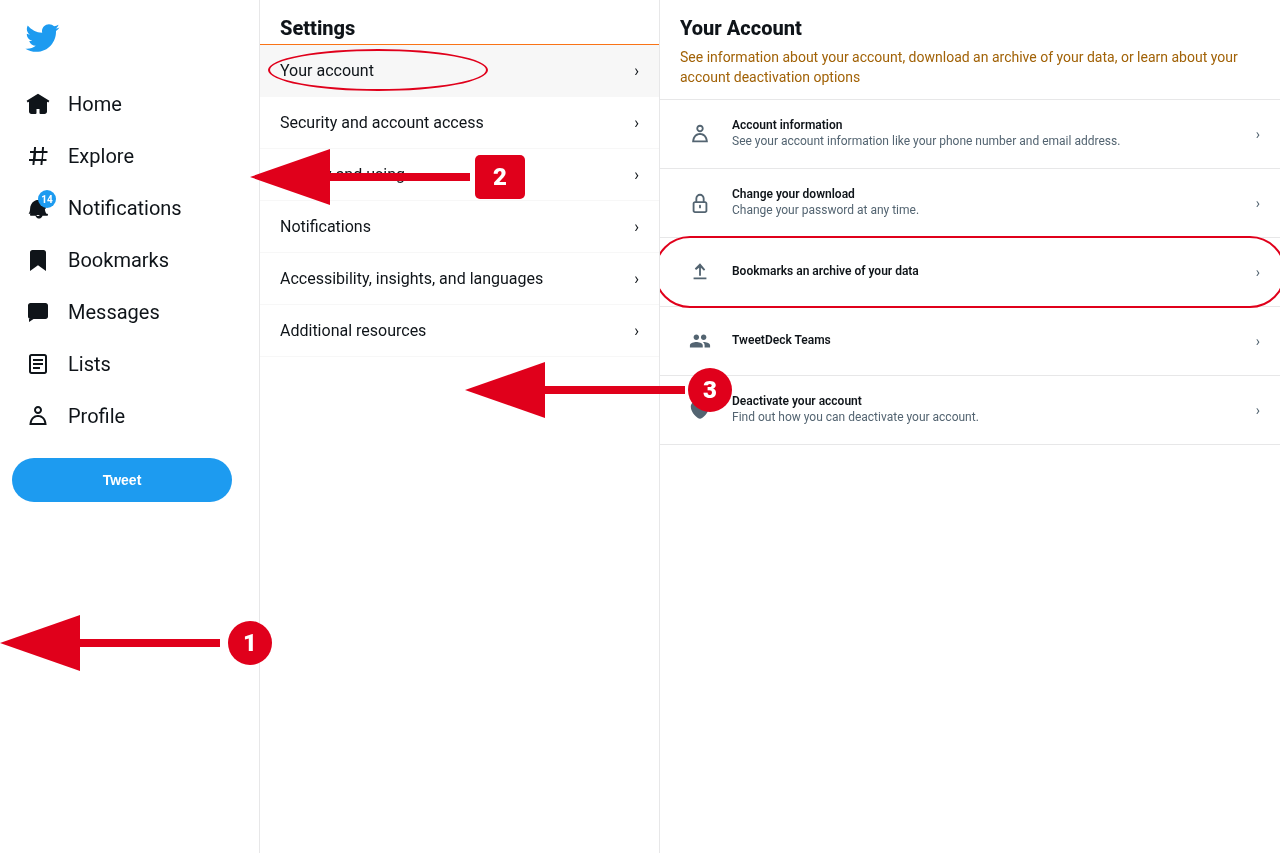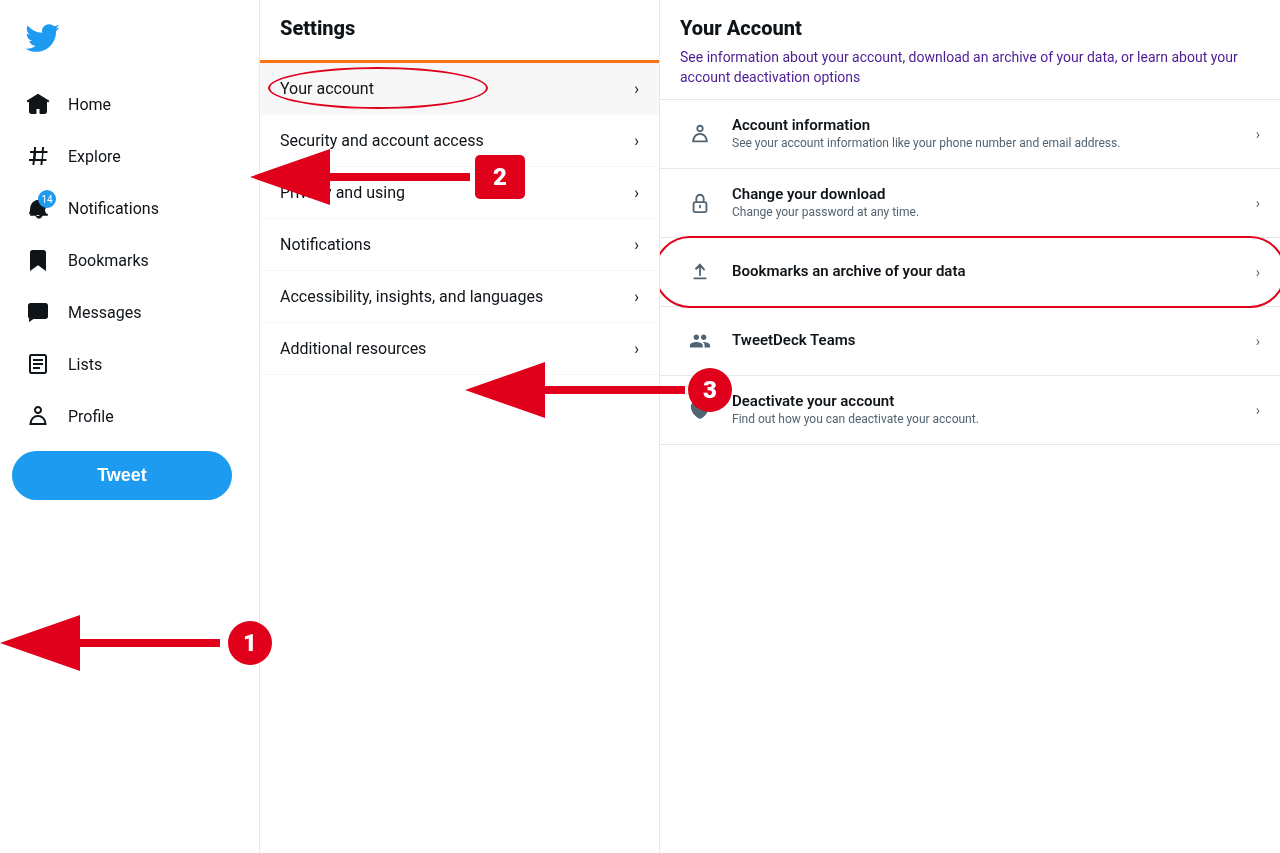--- a/index.html
+++ b/index.html
@@ -38,32 +38,32 @@
       position: relative;
     }
     .nav-item .nav-icon {
       width: 28px; height: 28px;
       display: flex; align-items: center; justify-content: center;
       font-size: 22px;
       color: #0f1419;
       position: relative;
     }
     .nav-item .nav-label {
-      font-size: 16px;
+      font-size: 20px;
       font-weight: 400;
       color: #0f1419;
       margin-left: 16px;
     }
     .badge {
       position: absolute;
       top: -4px; right: -4px;
       background: #1d9bf0;
       color: #fff;
       font-size: 10px;
-      font-weight: 400;
+      font-weight: 700;
       border-radius: 50%;
       width: 18px; height: 18px;
       display: flex; align-items: center; justify-content: center;
     }
     .more-circle {
       width: 36px; height: 36px;
       border: 2px solid #0f1419;
       border-radius: 50%;
       display: flex; align-items: center; justify-content: center;
     }
@@ -71,39 +71,39 @@
       display: flex; gap: 3px;
     }
     .more-dots span {
       width: 4px; height: 4px;
       border-radius: 50%;
       background: #0f1419;
     }
     .tweet-btn {
       background: #1d9bf0;
       color: #fff;
-      font-size: 18px;
+      font-size: 14px;
       font-weight: 700;
       border: none;
       border-radius: 50px;
       padding: 14px 0;
       width: 220px;
       cursor: pointer;
-      margin-top: 7px;
+      margin-top: 14px;
     }
 
     
     .settings-panel {
       width: 400px;
       border-right: 1px solid #e7e7e8;
       padding: 0;
     }
     .settings-header {
-      padding: 16px 20px 20px 20px;
-      border-bottom: 3px solid #f97316;
+      padding: 16px 20px 4px 20px;
+      border-bottom: 1px solid #f97316;
     }
     .settings-header h2 {
       font-size: 20px;
       font-weight: 800;
       color: #0f1419;
     }
     .settings-item {
       display: flex;
       align-items: center;
       justify-content: space-between;
@@ -142,21 +142,21 @@
       border-bottom: 1px solid #e7e7e8;
     }
     .account-header h2 {
       font-size: 20px;
       font-weight: 800;
       color: #0f1419;
       margin-bottom: 8px;
     }
     .account-header p {
       font-size: 14px;
-      color: #4c1d95;
+      color: #a16207;
       line-height: 1.4;
     }
     .account-item {
       display: flex;
       align-items: center;
       padding: 14px 20px;
       border-bottom: 1px solid #e7e7e8;
       cursor: pointer;
       position: relative;
     }
@@ -165,21 +165,21 @@
       display: flex; align-items: center; justify-content: center;
       color: #536471;
       font-size: 20px;
       flex-shrink: 0;
     }
     .account-item .item-text {
       flex: 1;
       margin-left: 12px;
     }
     .account-item .item-text .item-title {
-      font-size: 15px;
+      font-size: 12px;
       font-weight: 600;
       color: #0f1419;
       margin-bottom: 2px;
     }
     .account-item .item-text .item-desc {
       font-size: 12px;
       color: #536471;
       line-height: 1.3;
     }
     .account-item .item-chevron {

